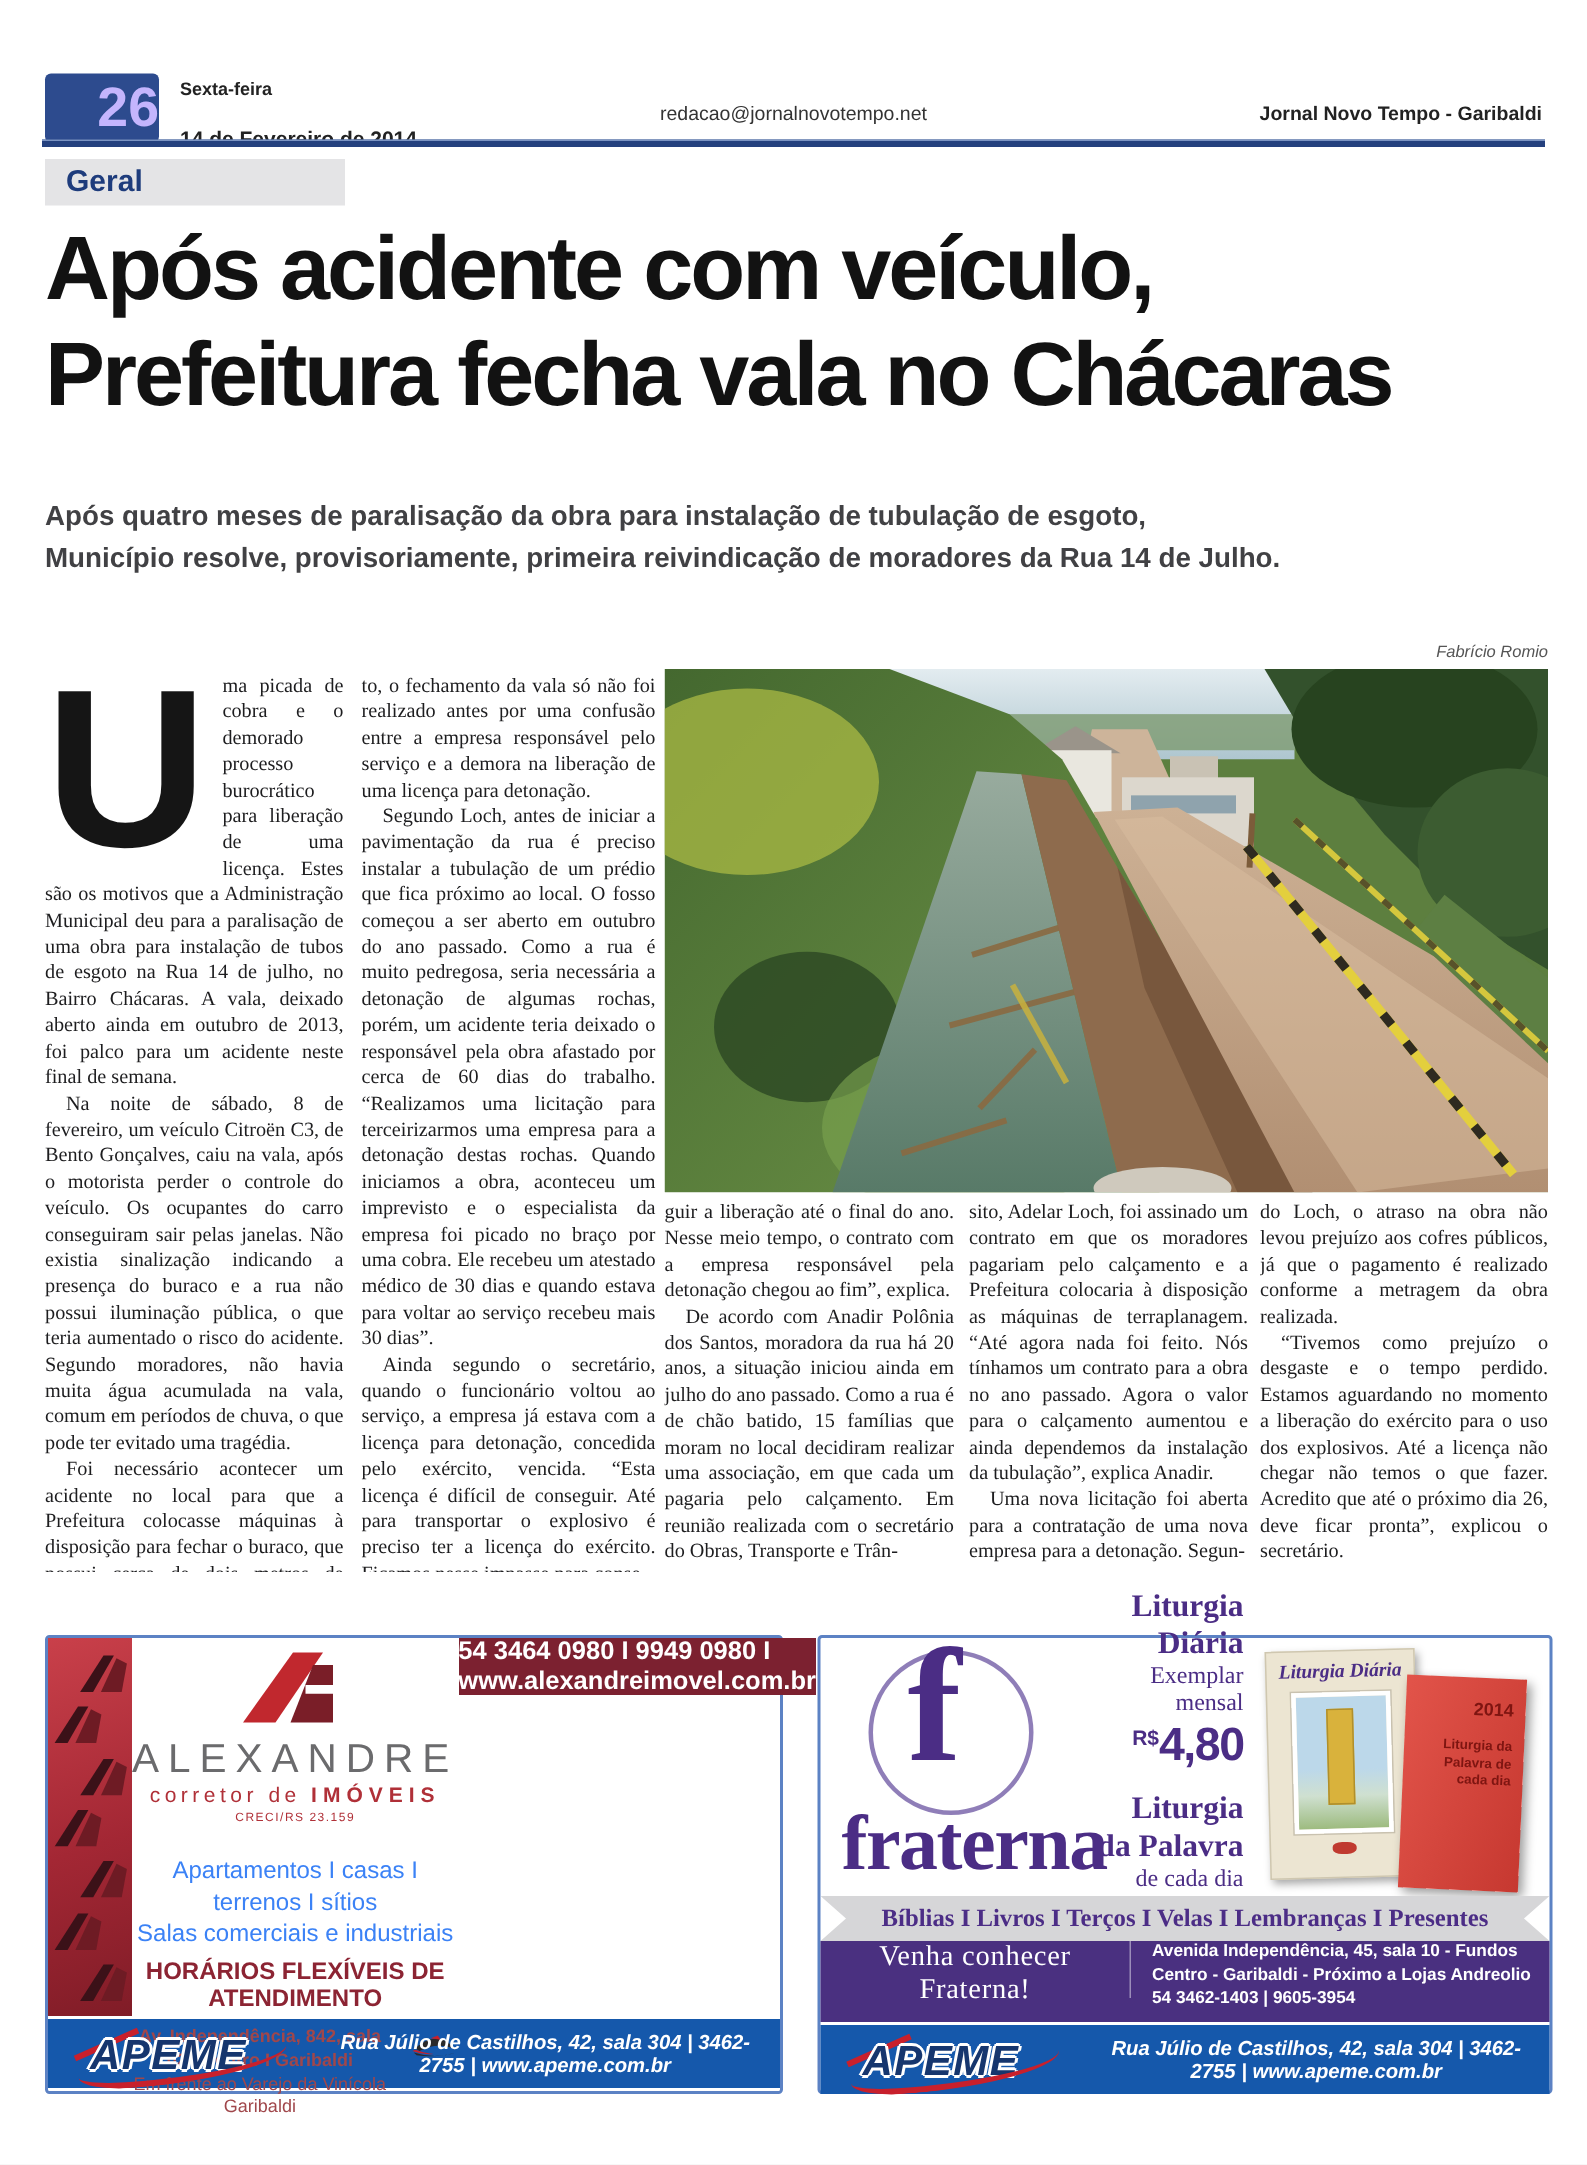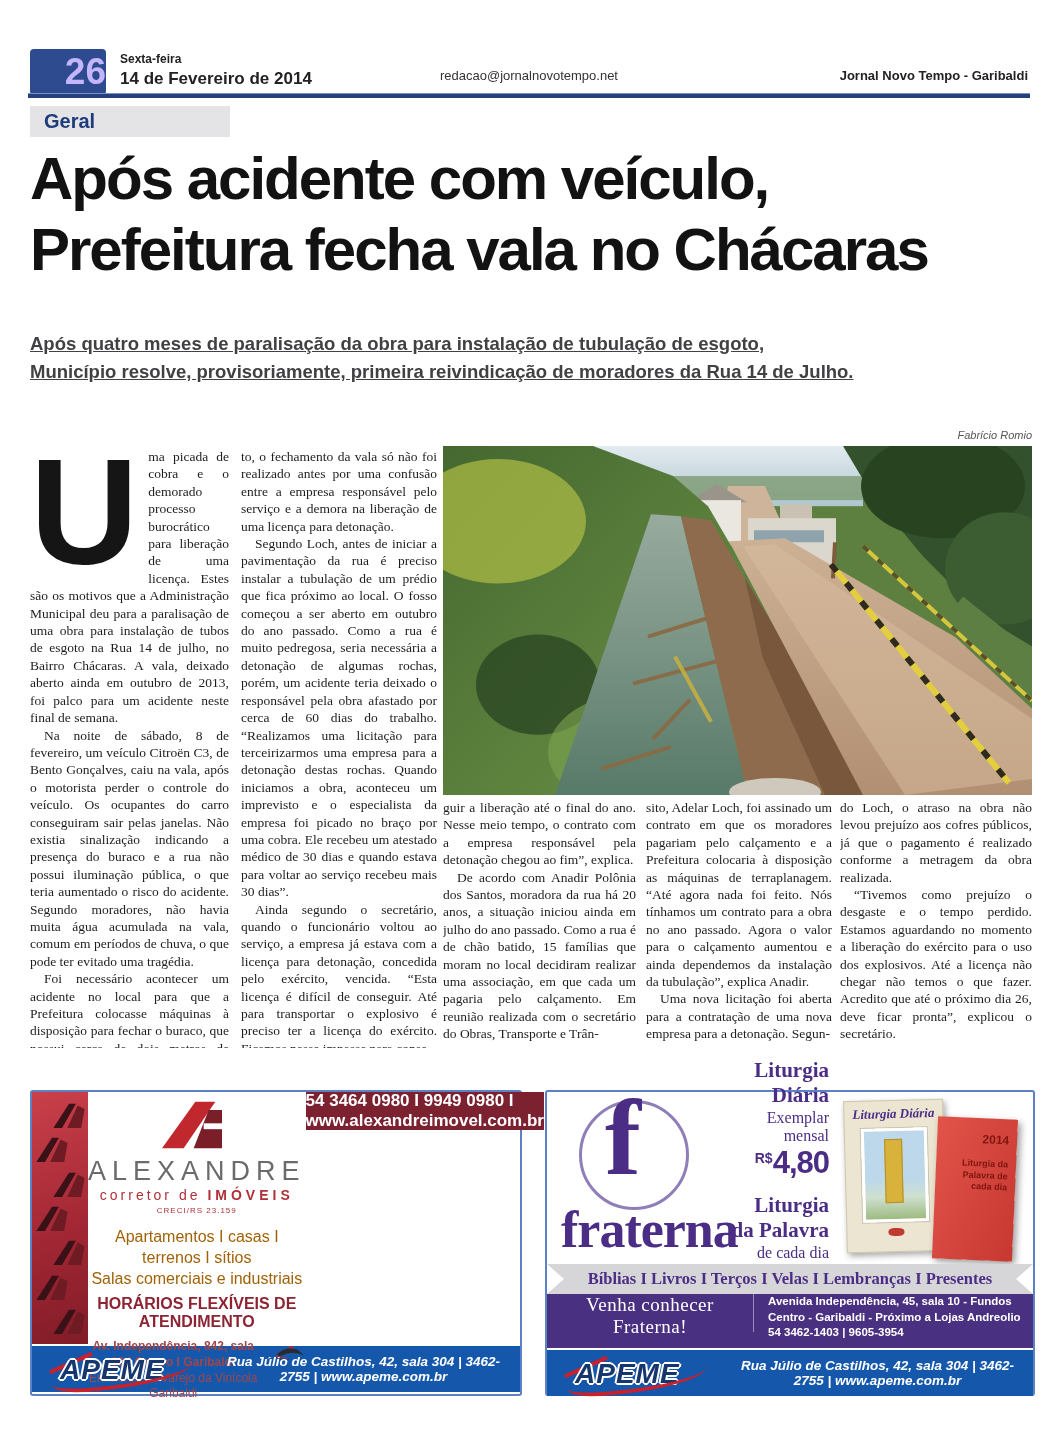--- a/index.html
+++ b/index.html
@@ -4,33 +4,33 @@
 <style>
   html,body{margin:0;padding:0;background:#f2f2f2;}
   .page{position:relative;width:1058px;height:1443px;margin:0 auto;background:#ffffff;
         font-family:"Liberation Sans",sans-serif;overflow:hidden;}
 
   
   .pagenum{position:absolute;left:30px;top:49px;width:76px;height:46px;background:#2d4b8e;
            border-radius:4px;color:#c4b5fd;font-size:37px;font-weight:900;text-align:right;line-height:46px;}
   .dateblock{position:absolute;left:120px;top:52px;color:#222;}
   .weekday{font-size:12px;font-weight:700;}
-  .date{font-size:17px;font-weight:700;margin-top:3px;}
+  .date{font-size:14px;font-weight:700;margin-top:18px;}
   .email{position:absolute;left:0;right:0;top:68px;text-align:center;font-size:13px;color:#333;}
   .paper{position:absolute;right:30px;top:68px;font-size:13px;font-weight:600;color:#222;}
   .rule{position:absolute;left:28px;right:28px;top:93px;height:4px;background:#24407e;border-top:1px solid #7b93c2;}
 
   .section-tag{position:absolute;left:30px;top:106px;width:200px;height:31px;background:#e4e4e6;
                color:#1e3c7c;font-size:20px;font-weight:700;line-height:31px;padding-left:14px;box-sizing:border-box;}
 
   
   .headline{position:absolute;left:30px;top:144px;width:1000px;margin:0;color:#121212;
             font-size:60px;font-weight:800;letter-spacing:-2px;line-height:1.18;}
   .deck{position:absolute;left:30px;top:330px;width:960px;color:#414144;font-size:18.5px;
-        font-weight:700;line-height:1.5;text-decoration:underline;}
+        font-weight:700;line-height:1.5;}
 
   
   .credit{position:absolute;left:443px;top:429px;width:589px;text-align:right;font-size:11px;
           font-style:italic;color:#555;}
   .photo{position:absolute;left:443px;top:446px;width:589px;height:349px;overflow:hidden;}
   .photo svg{display:block;width:100%;height:100%;}
 
   .col{position:absolute;overflow:hidden;}
   .col p{margin:0;text-align:justify;font-family:"Liberation Serif",serif;
          font-size:13.5px;line-height:17.4px;color:#1d1d1f;}
@@ -63,21 +63,21 @@
               display:flex;flex-direction:column;align-items:center;justify-content:space-around;padding:6px 0;box-sizing:border-box;}
   .alex-strip svg{display:block;}
   .alex-strip svg:nth-child(odd){margin-left:18px;}
   .alex-strip svg:nth-child(even){margin-right:16px;}
   .alex-right{flex:1;display:flex;}
   .alex-content{flex:1;text-align:center;padding-top:8px;}
   .alex-brand{font-size:27px;letter-spacing:6px;color:#6b6b6d;margin-top:2px;}
   .alex-brand-sub{font-size:14px;color:#b03038;letter-spacing:3px;}
   .alex-brand-sub b{font-weight:700;letter-spacing:4px;}
   .alex-creci{font-size:8px;color:#b03038;letter-spacing:1px;margin-top:3px;}
-  .alex-list{margin-top:12px;font-size:16px;color:#a16207;line-height:1.3;}
+  .alex-list{margin-top:22px;font-size:16px;color:#3b82f6;line-height:1.3;}
   .alex-hours{margin-top:6px;font-size:16px;font-weight:700;color:#8c2433;}
   .alex-addr-row{display:flex;align-items:flex-start;justify-content:center;margin-top:8px;}
   .alex-addr{font-size:12px;color:#a0474b;line-height:1.3;}
   .alex-addr .a1{font-weight:600;}
   .alex-house{margin-left:14px;}
   .alex-phonebar{height:38px;background:#7c2130;color:#fff;display:flex;align-items:center;justify-content:center;
                  font-size:17px;font-weight:700;}
 
   
   .ad-frat{left:545px;width:490px;}

